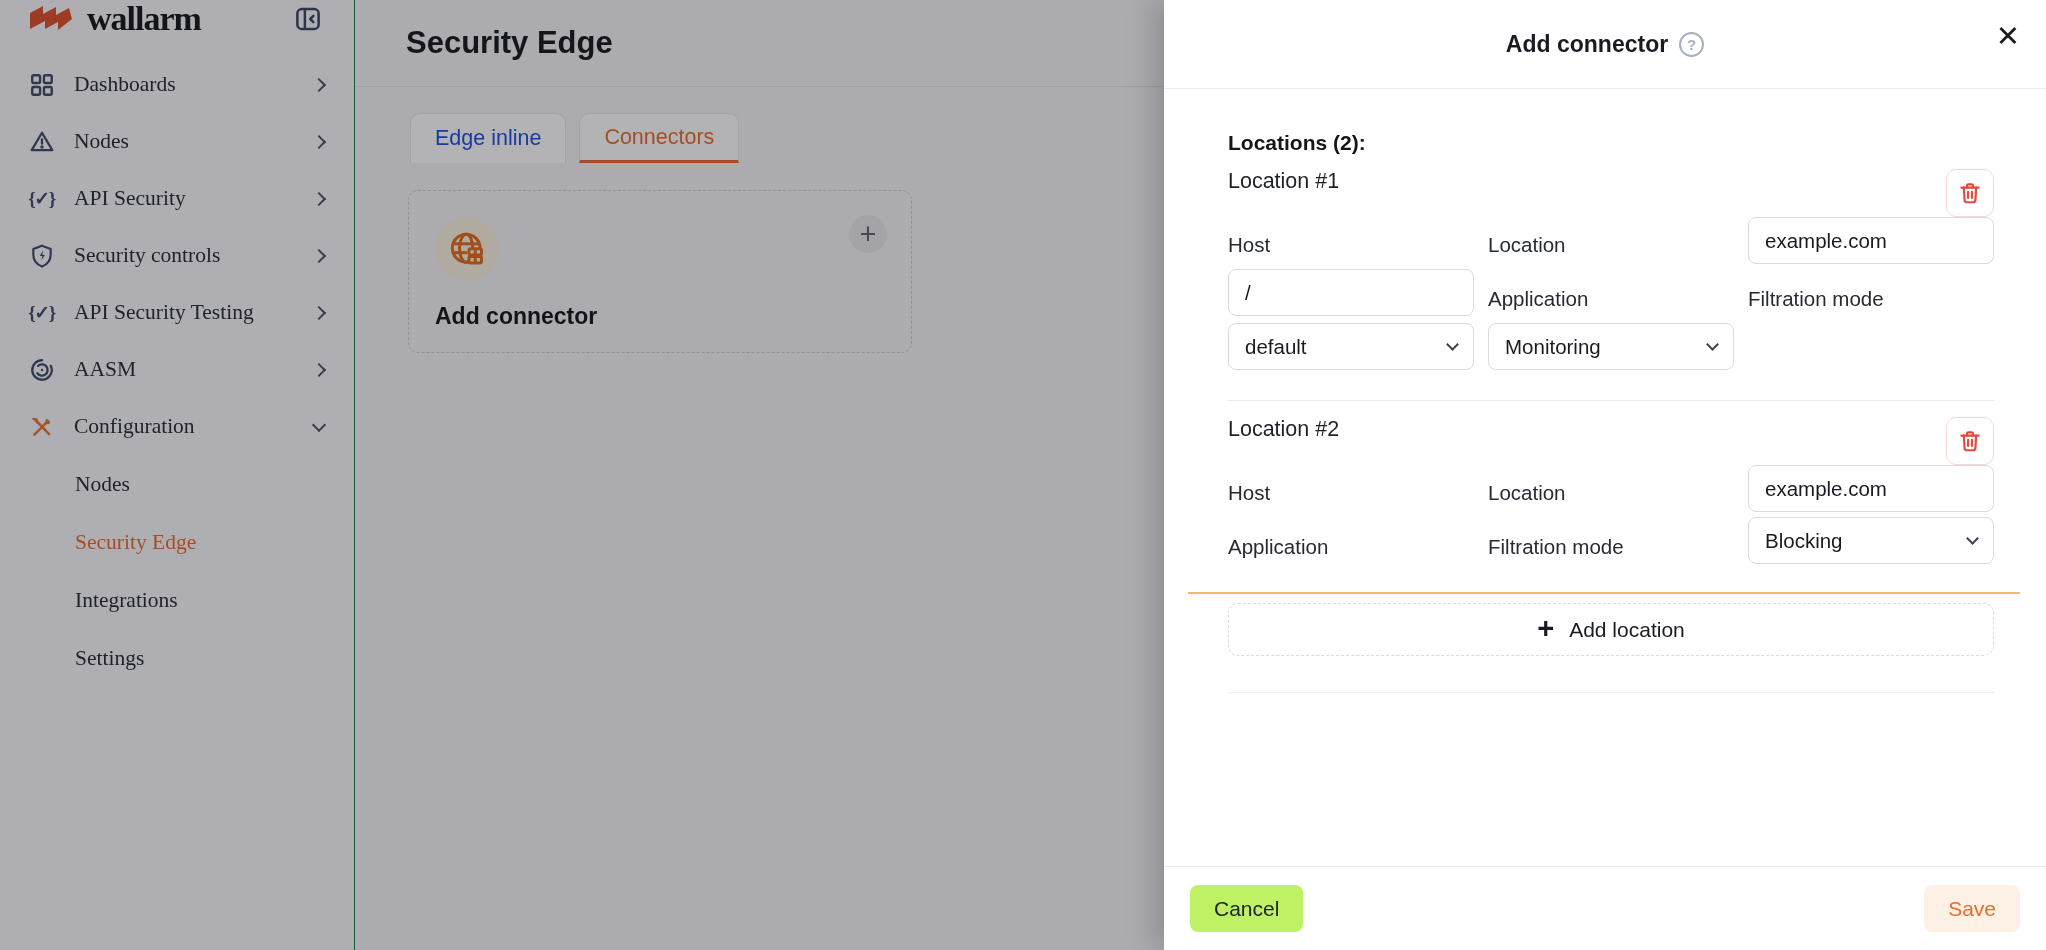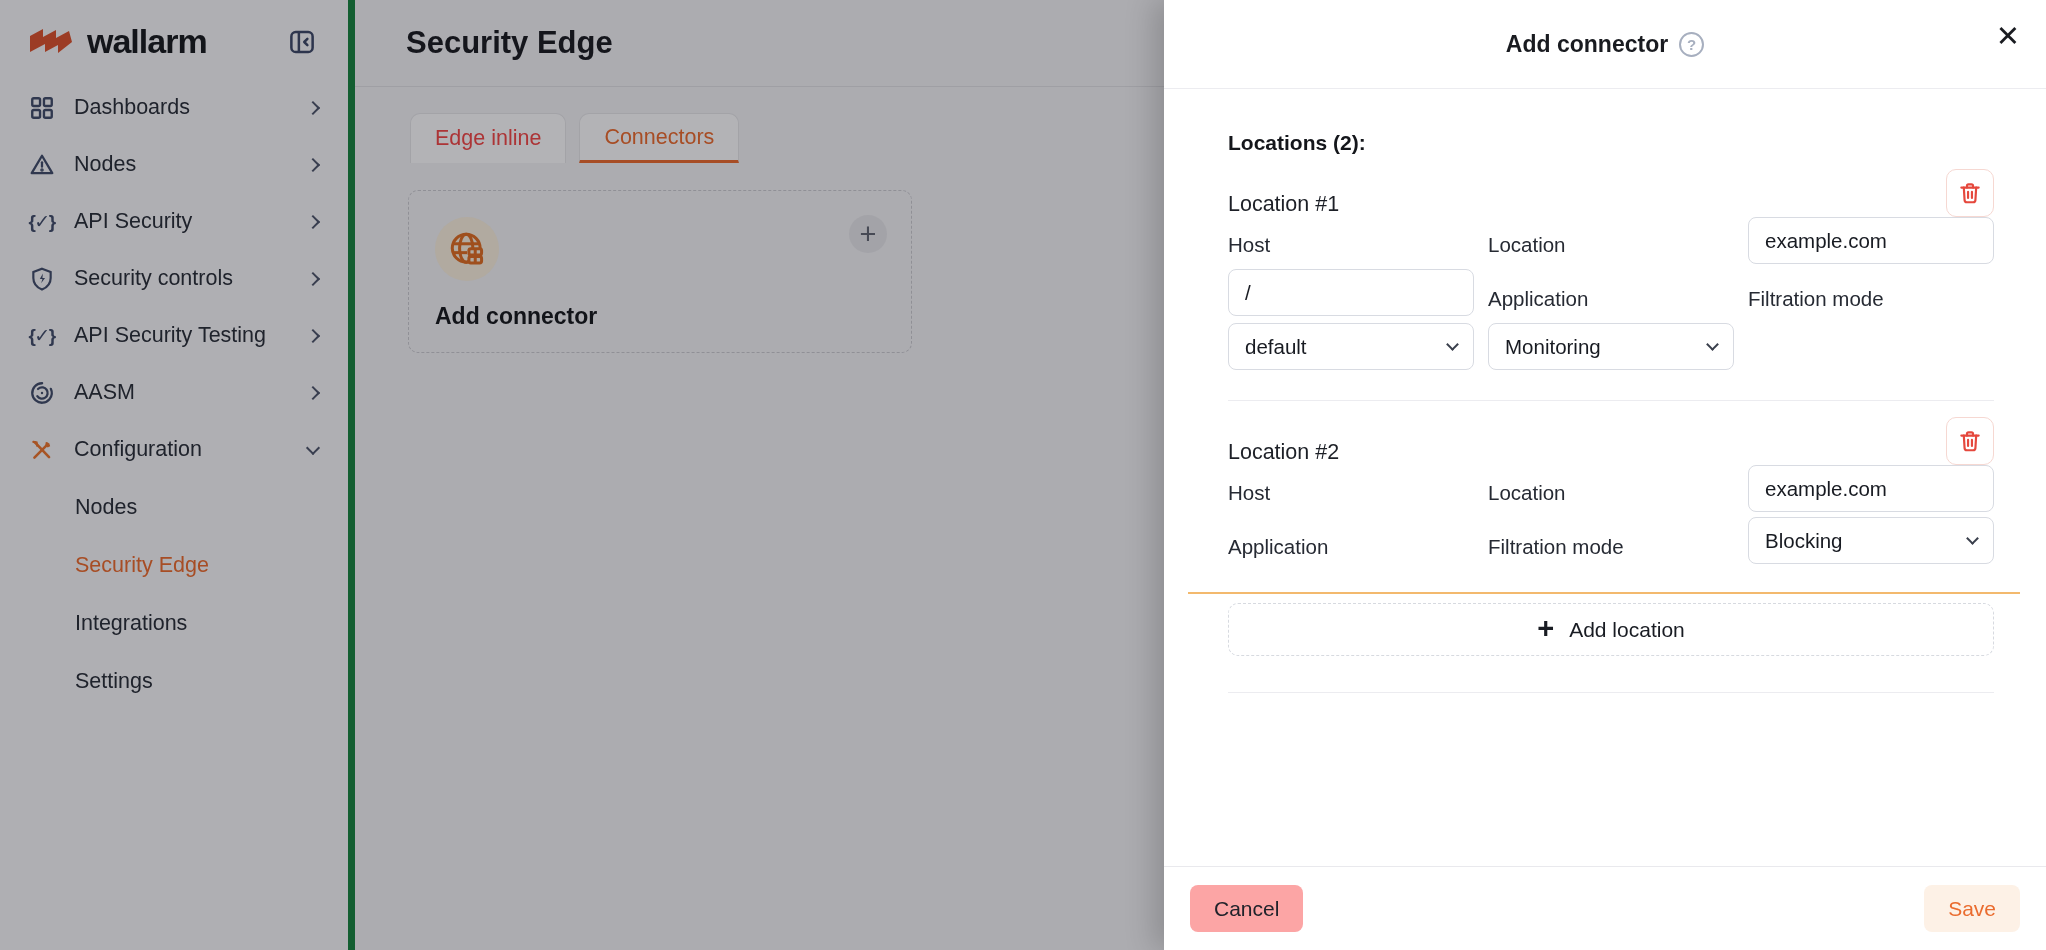--- a/index.html
+++ b/index.html
@@ -3,21 +3,21 @@
 <meta charset="utf-8">
 <style>
   * { margin:0; padding:0; box-sizing:border-box; }
   html,body { width:2046px; height:950px; overflow:hidden; }
   body { font-family:"Liberation Sans","DejaVu Sans",sans-serif; background:#efeff2; position:relative; color:#23272f; }
 
   
   .app { position:absolute; inset:0; display:flex; }
 
   
-  .sidebar { width:355px; height:100%; background:#f4f4f6; border-right:7px solid #15803d; padding-top:22px; flex:none; }
+  .sidebar { width:355px; height:100%; background:#f4f4f6; border-right:1px solid #15803d; flex:none;font-family:Liberation Serif, serif; }
   .logo-row { display:flex; align-items:center; padding:0 30px 0 28px; gap:13px; }
   .logo-mark { width:46px; height:32px; flex:none; }
   .brand-text { font-size:34px; font-weight:700; letter-spacing:-1px; color:#15171c; }
   .collapse-btn { margin-left:auto; width:32px; height:32px; display:flex; align-items:center; justify-content:center; cursor:pointer; color:#3a4565; }
   .sidebar-subtitle { padding:4px 28px 0 28px; font-size:21px; color:#8a90a0; }
   .nav { margin-top:18px; }
   .nav-item { height:57px; display:flex; align-items:center; padding:0 30px 0 28px; gap:19px; font-size:21.5px; color:#262b36; cursor:pointer; }
   .nav-icon { width:27px; height:27px; display:flex; align-items:center; justify-content:center; color:#3e4a68; flex:none; }
   .nav-icon.braces { font-size:19px; font-weight:600; letter-spacing:-1.5px; color:#3e4a68; }
   .nav-icon.orange { color:#e8722c; }
@@ -25,58 +25,58 @@
   .chev-right { transform:rotate(-45deg); margin-left:auto; }
   .chev-down { transform:rotate(45deg); margin-left:auto; margin-top:-4px; }
   .subnav .nav-item { padding-left:75px; height:58px; }
   .subnav .nav-item.active { color:#e8682c; }
 
   
   .main { flex:1; display:flex; flex-direction:column; background:#efeff2; min-width:0; }
   .main-header { height:87px; display:flex; align-items:center; padding-left:51px; border-bottom:1px solid #dddde1; flex:none; }
   .page-title { font-size:31px; font-weight:600; color:#17191f; }
   .tabbar { display:flex; gap:13px; padding:26px 0 0 55px; flex:none; }
-  .tab { height:50px; display:flex; align-items:center; padding:0 24px; font-size:21.5px; color:#ef4444; background:#fafafb; border:1px solid #e2e2e6; border-bottom:none; border-radius:10px 10px 0 0; cursor:pointer; }
+  .tab { height:50px; display:flex; align-items:center; padding:0 24px; font-size:21.5px; color:#1d4ed8; background:#fafafb; border:1px solid #e2e2e6; border-bottom:none; border-radius:10px 10px 0 0; cursor:pointer; }
   .tab.active { color:#e8682c; border-bottom:3px solid #e8682c; }
   .content { padding:27px 0 0 53px; }
   .connector-card { width:504px; border:1px dashed #c7c7cd; border-radius:10px; padding:26px 26px 22px 26px; position:relative; }
   .card-icon-circle { width:64px; height:64px; border-radius:50%; background:#f6ecdb; display:flex; align-items:center; justify-content:center; color:#dd6b20; }
   .card-plus-btn { position:absolute; top:24px; right:24px; width:38px; height:38px; border-radius:50%; background:#e3e3e7; color:#5f6470; font-size:29px; line-height:1; display:flex; align-items:center; justify-content:center; cursor:pointer; }
   .card-title { margin-top:22px; font-size:23px; font-weight:700; color:#14161b; }
   .card-desc { margin-top:13px; font-size:20px; line-height:30px; color:#7b8292; }
 
   
   .overlay { position:absolute; inset:0; background:rgba(16,17,23,0.30); z-index:40; }
 
   
   .modal { position:absolute; top:0; right:0; width:882px; height:950px; background:#ffffff; z-index:50; box-shadow:-10px 0 28px rgba(0,0,0,0.18); display:flex; flex-direction:column; }
   .modal-header { position:relative; height:89px; flex:none; display:flex; align-items:center; justify-content:center; gap:11px; border-bottom:1px solid #ececf0; }
   .modal-title { font-size:23px; font-weight:700; color:#191b20; }
   .help-icon { width:25px; height:25px; border:2px solid #a7afbf; border-radius:50%; color:#a7afbf; font-size:15px; font-weight:700; display:flex; align-items:center; justify-content:center; cursor:pointer; }
   .close-btn { position:absolute; right:26px; top:22px; font-size:29px; color:#191b20; cursor:pointer; line-height:1; }
   .modal-body { flex:1; padding:0 52px 0 64px; overflow:hidden; }
   .locations-heading { margin-top:42px; font-size:21px; font-weight:700; color:#14161b; }
-  .loc-header { margin-top:14px; display:flex; align-items:flex-end; justify-content:space-between; }
+  .loc-header { margin-top:14px; display:flex; align-items:flex-start; justify-content:space-between; }
   .loc-header.second { margin-top:16px; }
   .loc-title { font-size:21.5px; color:#1d2027; }
   .trash-btn { width:48px; height:48px; border:1px solid #f6d8d2; border-radius:10px; background:#fff; color:#e5483d; display:flex; align-items:center; justify-content:center; cursor:pointer; }
   .fields { display:grid; grid-template-columns:1fr 1fr 1fr; column-gap:14px; }
   .field-label { margin-top:16px; margin-bottom:12px; font-size:20.5px; color:#262a33; height:24px; }
   .field-label.row2 { margin-top:18px; }
   .text-input { width:100%; height:47px; border:1px solid #d8dbe2; border-radius:8px; padding:0 16px; font-size:20.5px; color:#181b22; font-family:inherit; background:#fff; outline:none; }
   .select-box { width:100%; height:47px; border:1px solid #d8dbe2; border-radius:8px; padding:0 16px; display:flex; align-items:center; justify-content:space-between; font-size:20.5px; color:#181b22; cursor:pointer; background:#fff; }
   .select-chev { width:9px; height:9px; border-right:2.2px solid #3a3f4c; border-bottom:2.2px solid #3a3f4c; transform:rotate(45deg); margin-top:-4px; }
   .loc-divider { height:1px; background:#ececf0; margin-top:30px; }
   .drop-divider { height:2px; background:#f3b96d; margin:21px -26px 0 -40px; }
   .add-location-btn { margin-top:9px; height:53px; border:1px dashed #d7dae0; border-radius:10px; display:flex; align-items:center; justify-content:center; gap:15px; font-size:21px; color:#191c23; cursor:pointer; }
   .add-plus { font-size:29px; font-weight:600; line-height:1; margin-top:-3px; }
   .content-bottom-divider { height:1px; background:#ececf0; margin-top:36px; }
   .modal-footer { height:84px; flex:none; border-top:1px solid #e9e9ed; display:flex; align-items:center; justify-content:space-between; padding:0 26px; }
   .btn { height:47px; padding:0 24px; border-radius:8px; font-size:21px; display:flex; align-items:center; cursor:pointer; }
-  .btn-cancel { background:#fca5a5; color:#20232b;text-align:right; }
+  .btn-cancel { background:#bef264; color:#20232b;text-align:right; }
   .btn-save { background:#fdf1e6; color:#ea6c2f; }
 
   svg { display:block; }
 </style>
 </head>
 <body>
 
 <div class="app">
 
   <aside class="sidebar">

